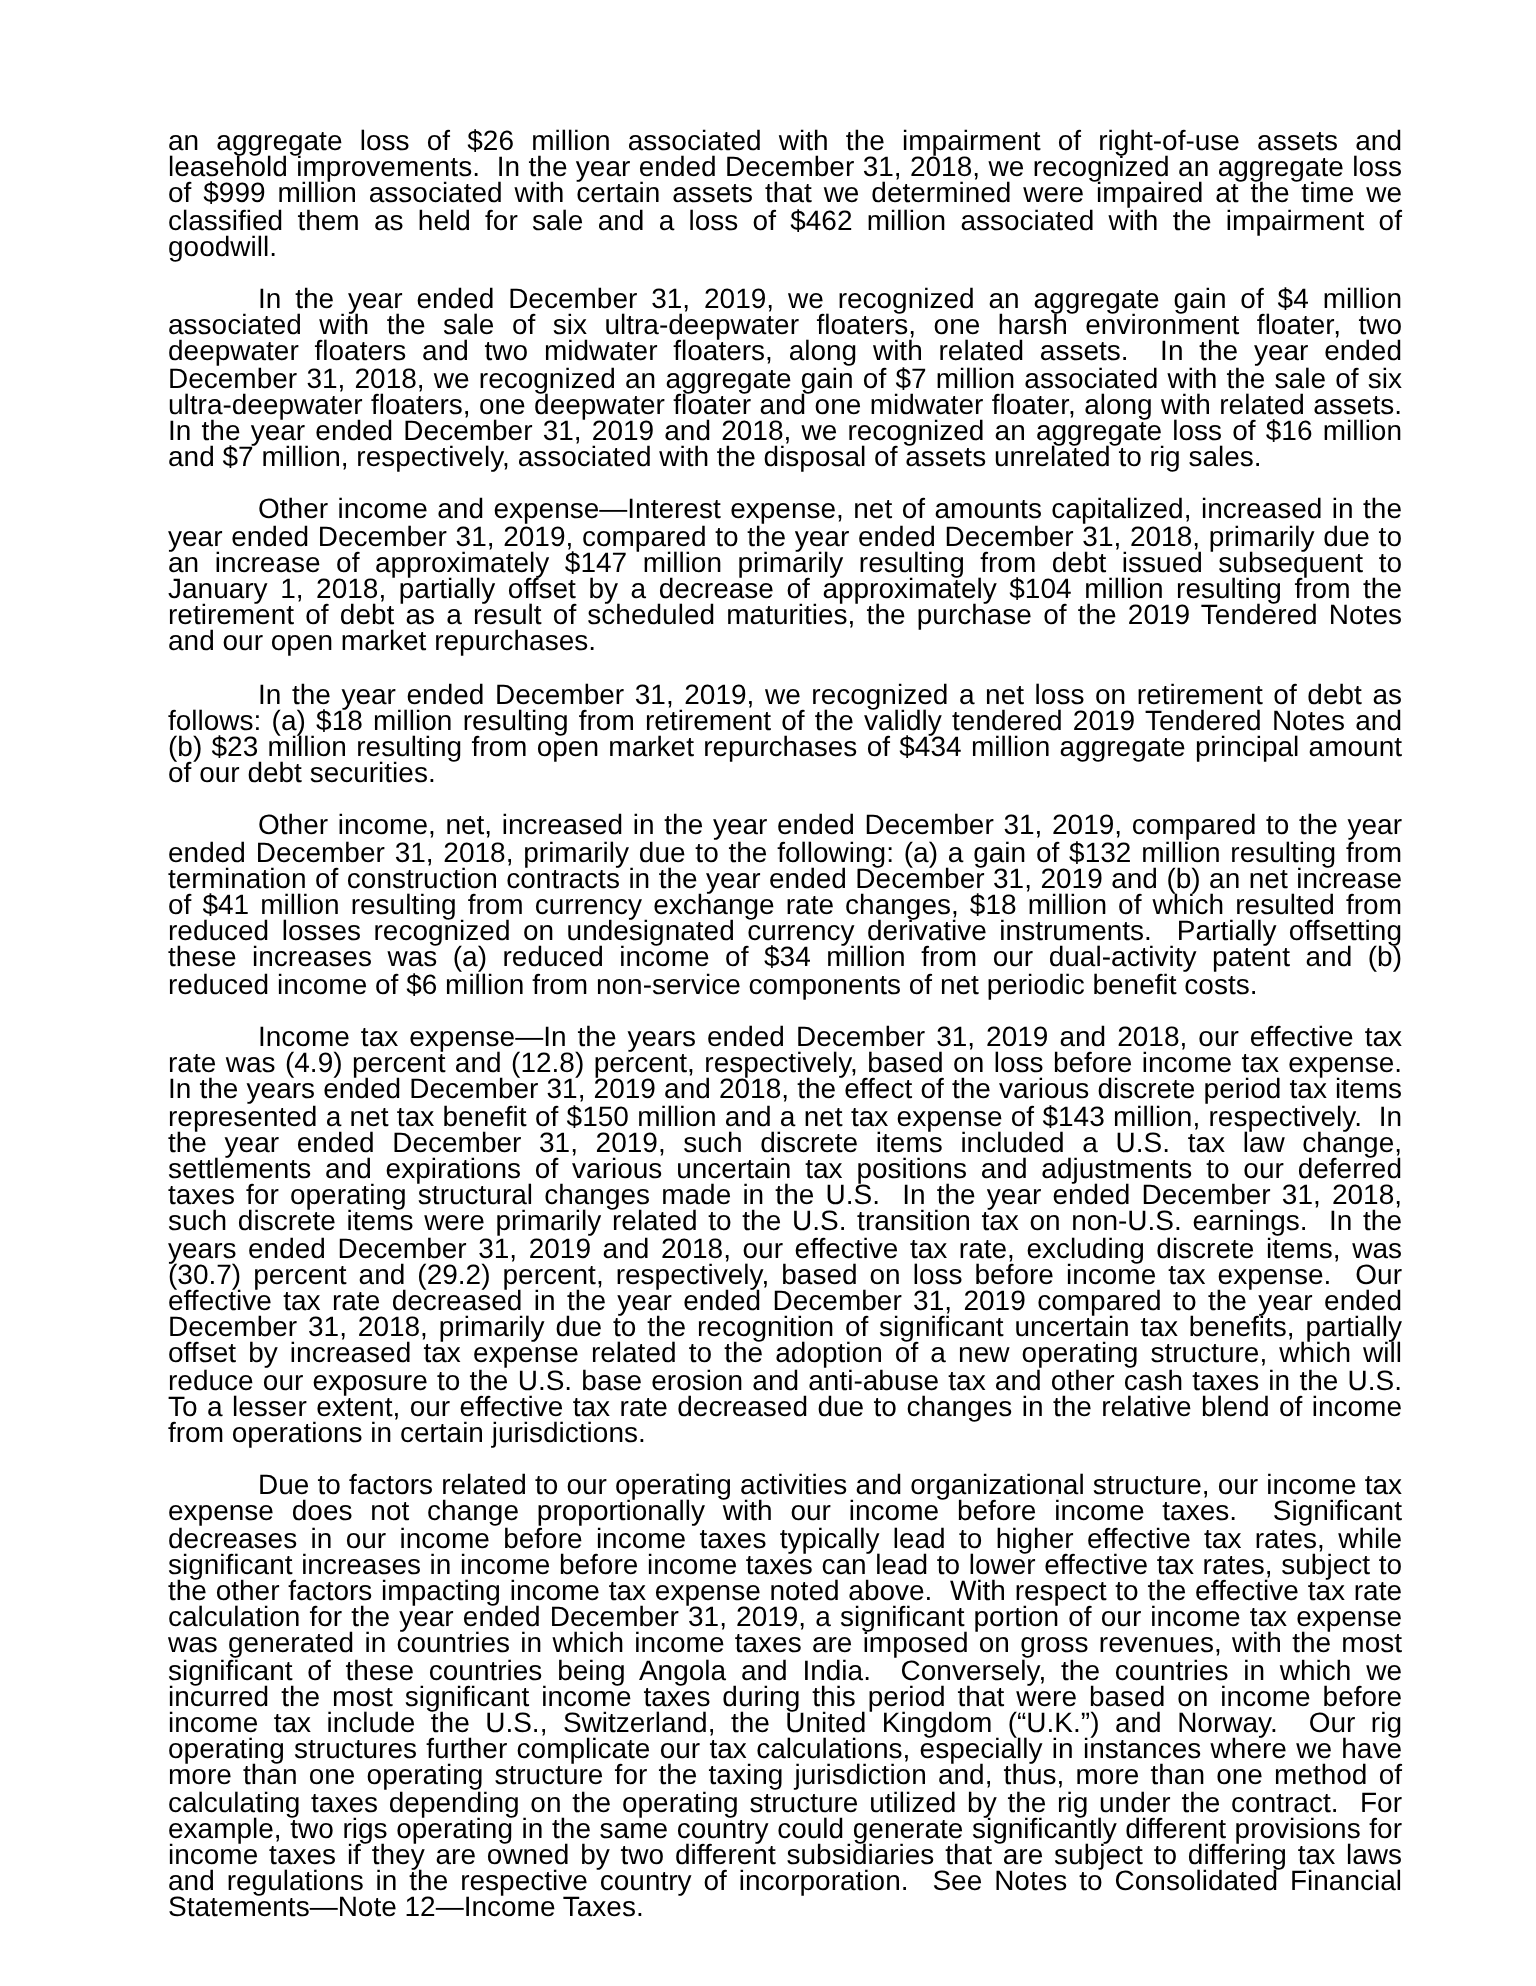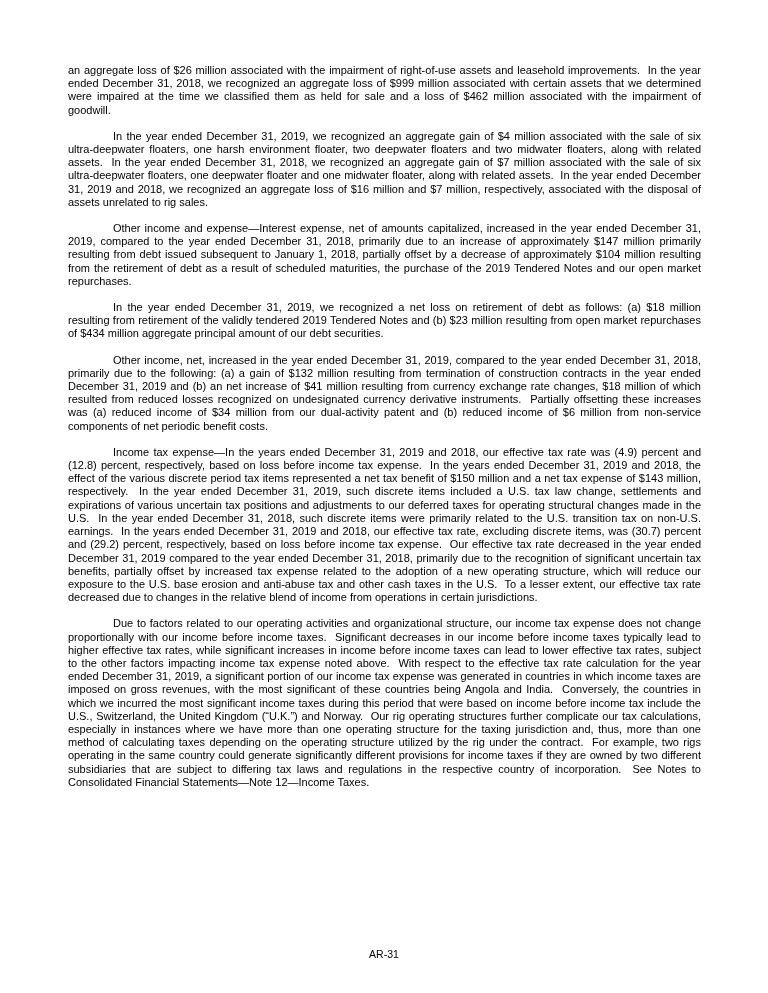--- a/index.html
+++ b/index.html
@@ -16,22 +16,22 @@
     font-family: "Liberation Sans", "DejaVu Sans", sans-serif;
     color: #000000;
   }
   .content {
     position: absolute;
     left: 68px;
     top: 64px;
     width: 633px;
   }
   p.para {
-    margin: 0 0 13px 0;
-    font-size: 11px;
+    margin: 0 0 13px 16px;
+    font-size: 14px;
     line-height: 13.2px;
     text-align: justify;
     white-space: pre-wrap;
     color: #000000;
   }
   p.para.indent {
     text-indent: 45px;
   }
   .lead {
     font-weight: normal;
@@ -62,14 +62,13 @@
     <p class="para indent"><span class="lead"></span><span>In the year ended December 31, 2019, we recognized a net loss on retirement of debt as follows: (a) $18 million resulting from retirement of the validly tendered 2019 Tendered Notes and (b) $23 million resulting from open market repurchases of $434 million aggregate principal amount of our debt securities.</span></p>
 
     <p class="para indent"><span class="lead"></span><span>Other income, net, increased in the year ended December 31, 2019, compared to the year ended December 31, 2018, primarily due to the following: (a) a gain of $132 million resulting from termination of construction contracts in the year ended December 31, 2019 and (b) an net increase of $41 million resulting from currency exchange rate changes, $18 million of which resulted from reduced losses recognized on undesignated currency derivative instruments.  Partially offsetting these increases was (a) reduced income of $34 million from our dual-activity patent and (b) reduced income of $6 million from non-service components of net periodic benefit costs.</span></p>
 
     <p class="para indent"><span class="lead">Income tax expense</span><span>—In the years ended December 31, 2019 and 2018, our effective tax rate was (4.9) percent and (12.8) percent, respectively, based on loss before income tax expense.  In the years ended December 31, 2019 and 2018, the effect of the various discrete period tax items represented a net tax benefit of $150 million and a net tax expense of $143 million, respectively.  In the year ended December 31, 2019, such discrete items included a U.S. tax law change, settlements and expirations of various uncertain tax positions and adjustments to our deferred taxes for operating structural changes made in the U.S.  In the year ended December 31, 2018, such discrete items were primarily related to the U.S. transition tax on non-U.S. earnings.  In the years ended December 31, 2019 and 2018, our effective tax rate, excluding discrete items, was (30.7) percent and (29.2) percent, respectively, based on loss before income tax expense.  Our effective tax rate decreased in the year ended December 31, 2019 compared to the year ended December 31, 2018, primarily due to the recognition of significant uncertain tax benefits, partially offset by increased tax expense related to the adoption of a new operating structure, which will reduce our exposure to the U.S. base erosion and anti-abuse tax and other cash taxes in the U.S.  To a lesser extent, our effective tax rate decreased due to changes in the relative blend of income from operations in certain jurisdictions.</span></p>
 
     <p class="para indent"><span class="lead"></span><span>Due to factors related to our operating activities and organizational structure, our income tax expense does not change proportionally with our income before income taxes.  Significant decreases in our income before income taxes typically lead to higher effective tax rates, while significant increases in income before income taxes can lead to lower effective tax rates, subject to the other factors impacting income tax expense noted above.  With respect to the effective tax rate calculation for the year ended December 31, 2019, a significant portion of our income tax expense was generated in countries in which income taxes are imposed on gross revenues, with the most significant of these countries being Angola and India.  Conversely, the countries in which we incurred the most significant income taxes during this period that were based on income before income tax include the U.S., Switzerland, the United Kingdom (“U.K.”) and Norway.  Our rig operating structures further complicate our tax calculations, especially in instances where we have more than one operating structure for the taxing jurisdiction and, thus, more than one method of calculating taxes depending on the operating structure utilized by the rig under the contract.  For example, two rigs operating in the same country could generate significantly different provisions for income taxes if they are owned by two different subsidiaries that are subject to differing tax laws and regulations in the respective country of incorporation.  See Notes to Consolidated Financial Statements—Note 12—Income Taxes.</span></p>
 
   </div>
 
-  <div class="footer">AR-31</div>
 </div>
 
 </body></html>

